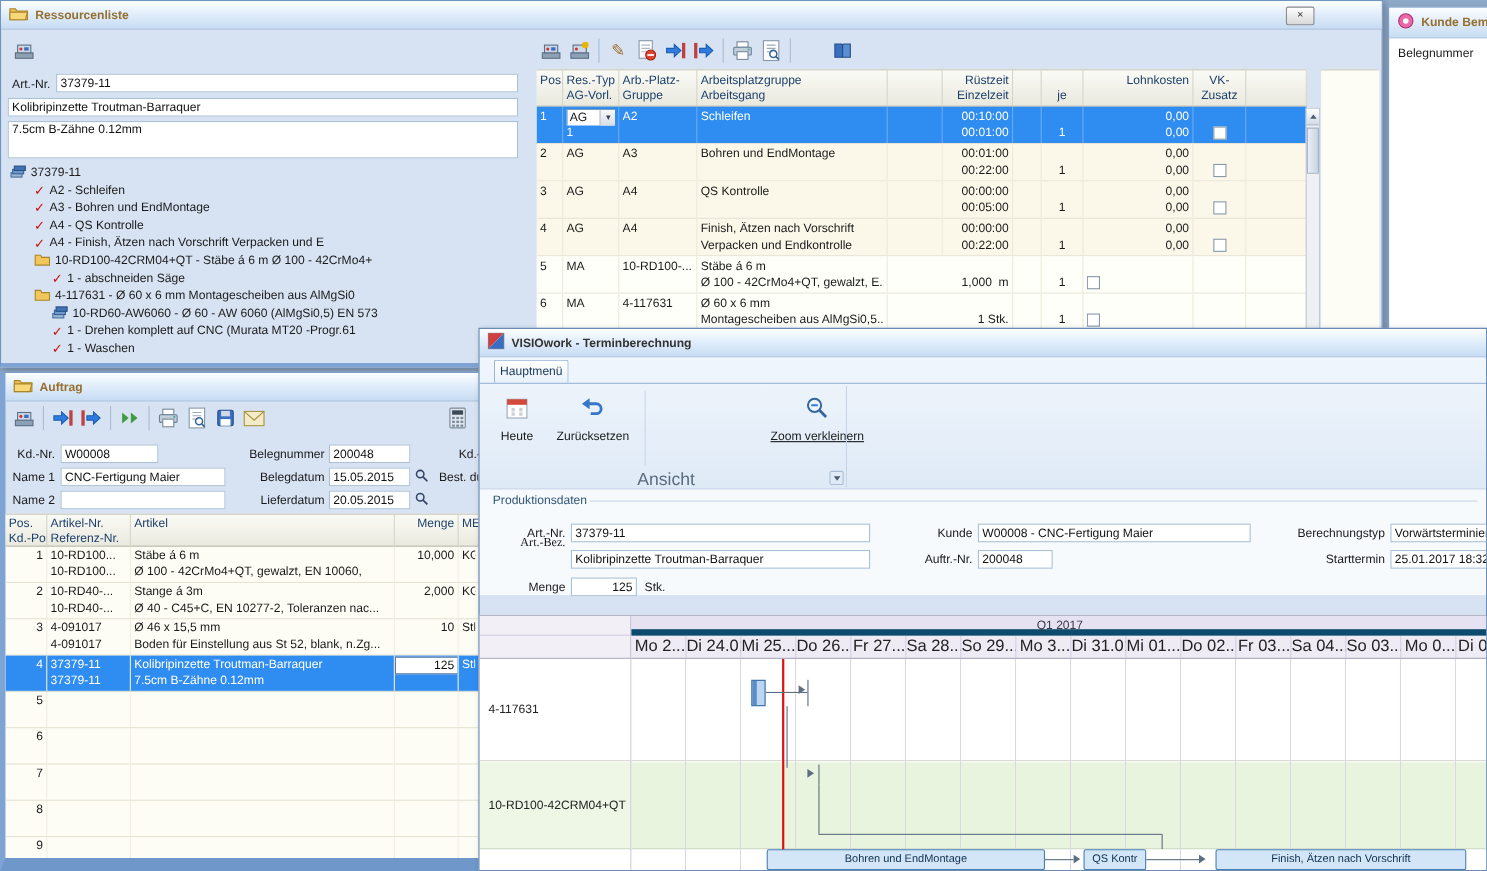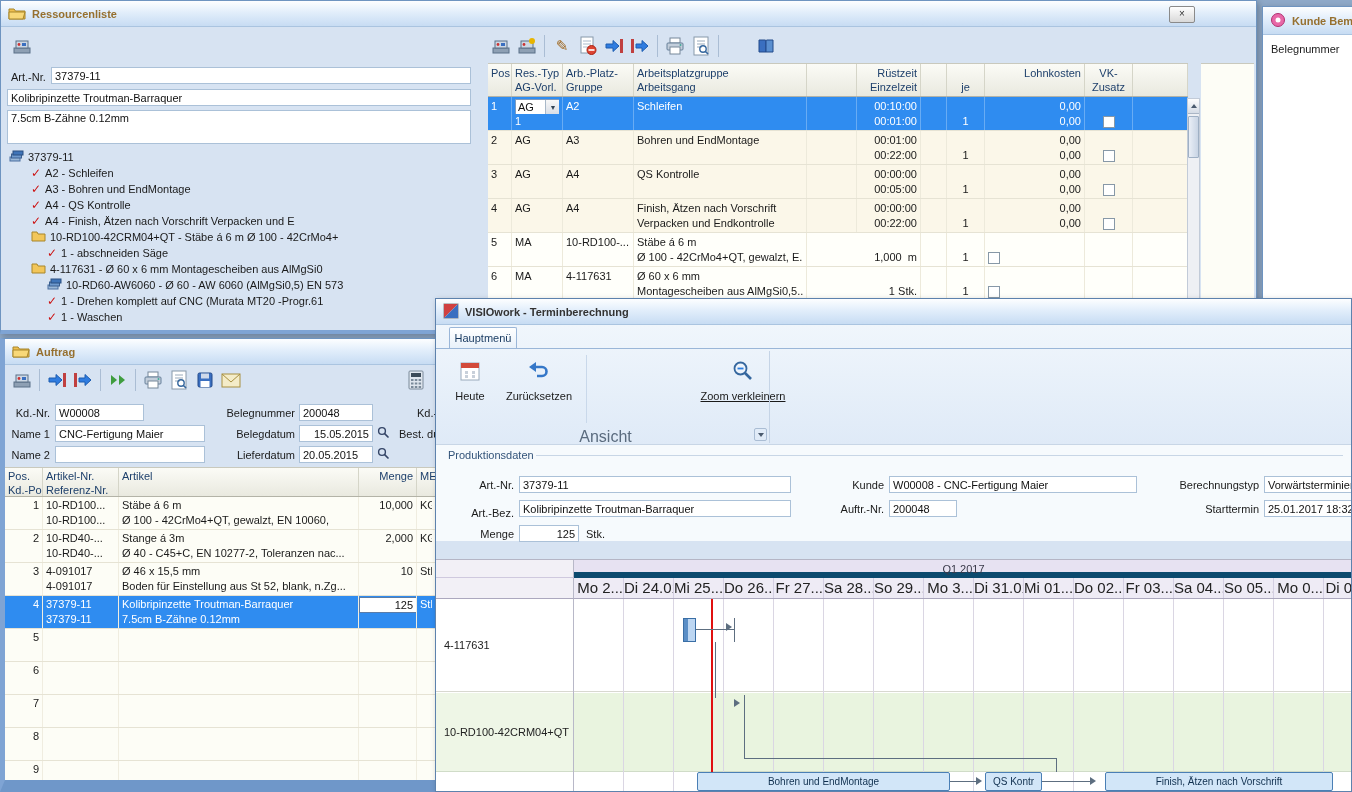--- a/index.html
+++ b/index.html
@@ -593,21 +593,21 @@
 
   <span class="lbl r" style="left:3px;top:68px;width:42px;">Kd.-Nr.</span>
   <input class="fld" style="left: 50px; top: 65px; width: 89px;" value="W00008">
   <span class="lbl r" style="left:195px;top:68px;width:95px;">Belegnummer</span>
   <input class="fld" style="left: 294px; top: 65px; width: 74px;" value="200048">
   <span class="lbl" style="left:412px;top:68px;width:40px;">Kd.-Auf</span>
 
   <span class="lbl r" style="left:3px;top:89px;width:42px;">Name 1</span>
   <input class="fld" style="left: 50px; top: 86px; width: 150px;" value="CNC-Fertigung Maier">
   <span class="lbl r" style="left:195px;top:89px;width:95px;">Belegdatum</span>
-  <input class="fld" style="left: 294px; top: 86px; width: 74px; text-align: right;" value="15.05.2015">
+  <input class="fld" style="left: 294px; top: 86px; width: 74px;" value="15.05.2015">
   <span style="position:absolute;left:372px;top:87px;"><svg width="13" height="13" viewBox="0 0 13 13">
           <circle cx="5" cy="5" r="3.4" fill="none" stroke="#334466" stroke-width="1.4"></circle>
           <line x1="7.6" y1="7.6" x2="11.5" y2="11.5" stroke="#334466" stroke-width="1.6"></line>
         </svg></span>
   <span class="lbl" style="left:394px;top:89px;width:40px;">Best. du</span>
 
   <span class="lbl r" style="left:3px;top:110px;width:42px;">Name 2</span>
   <input class="fld" style="left: 50px; top: 107px; width: 150px;" value="">
   <span class="lbl r" style="left:195px;top:110px;width:95px;">Lieferdatum</span>
   <input class="fld" style="left: 294px; top: 107px; width: 74px;" value="20.05.2015">
@@ -806,38 +806,38 @@
     <span class="lbl" style="left:12px;top:4px;color:#33547a;">Produktionsdaten</span>
     <div class="hline" style="left:100px;top:10px;right:8px;background:#c8d6e6;"></div>
 
     <span class="lbl r" style="left:20px;top:34px;width:58px;">Art.-Nr.</span>
     <input class="fld" style="left: 83px; top: 31px; width: 272px;" value="37379-11">
     <span class="lbl r" style="left:388px;top:34px;width:60px;">Kunde</span>
     <input class="fld" style="left: 453px; top: 31px; width: 248px;" value="W00008 - CNC-Fertigung Maier">
     <span class="lbl r" style="left:738px;top:34px;width:85px;">Berechnungstyp</span>
     <input class="fld" style="left: 828px; top: 31px; width: 150px;" value="Vorwärtsterminierung">
 
-    <span class="lbl r" style="left:20px;top:62px;width:58px;">Art.-Bez.</span>
+    <span class="lbl r" style="left:20px;top:42px;width:58px;font-family:Liberation Serif, serif;">Art.-Bez.</span>
     <input class="fld" style="left: 83px; top: 55px; width: 272px;" value="Kolibripinzette Troutman-Barraquer">
     <span class="lbl r" style="left:388px;top:58px;width:60px;">Auftr.-Nr.</span>
     <input class="fld" style="left: 453px; top: 55px; width: 68px;" value="200048">
     <span class="lbl r" style="left:738px;top:58px;width:85px;">Starttermin</span>
     <input class="fld" style="left: 828px; top: 55px; width: 150px;" value="25.01.2017 18:32:0">
 
     <span class="lbl r" style="left:20px;top:83px;width:58px;">Menge</span>
     <input class="fld tr" style="left: 83px; top: 80px; width: 60px;" value="125">
     <span class="lbl" style="left:150px;top:83px;">Stk.</span>
   </div>
 
   <div class="gantt">
     <div class="gq-l"></div>
     <div class="gq">Q1 2017</div>
     <div class="gdays-l"></div>
     <div class="gdays">
-      <span>Mo 2...</span><span>Di 24.01</span><span>Mi 25...</span><span>Do 26...</span><span>Fr 27...</span><span>Sa 28...</span><span>So 29...</span><span>Mo 3...</span><span>Di 31.01</span><span>Mi 01...</span><span>Do 02...</span><span>Fr 03...</span><span>Sa 04...</span><span>So 05...</span><span>Mo 0...</span><span>Di 07...</span>
+      <span>Mo 2...</span><span>Di 24.01</span><span>Mi 25...</span><span>Do 26...</span><span>Fr 27...</span><span>Sa 28...</span><span>So 29...</span><span>Mo 3...</span><span>Di 31.01</span><span>Mi 01...</span><span>Do 02...</span><span>Fr 03...</span><span>Sa 04...</span><span>So 03...</span><span>Mo 0...</span><span>Di 07...</span>
     </div>
 
     <div class="glabels">
       <div class="glrow" style="top:0;height:93px;background:#fff;border-bottom:1px solid #d8d8d0;">
             <span>4-117631</span>
           </div>
       <div class="glrow" style="top:94px;height:79px;background:#eef6e6;border-bottom:1px solid #d0dcc8;">
             <span>10-RD100-42CRM04+QT</span>
           </div>
       <div class="glrow" style="top:174px;height:21px;background:#fff;"></div>

